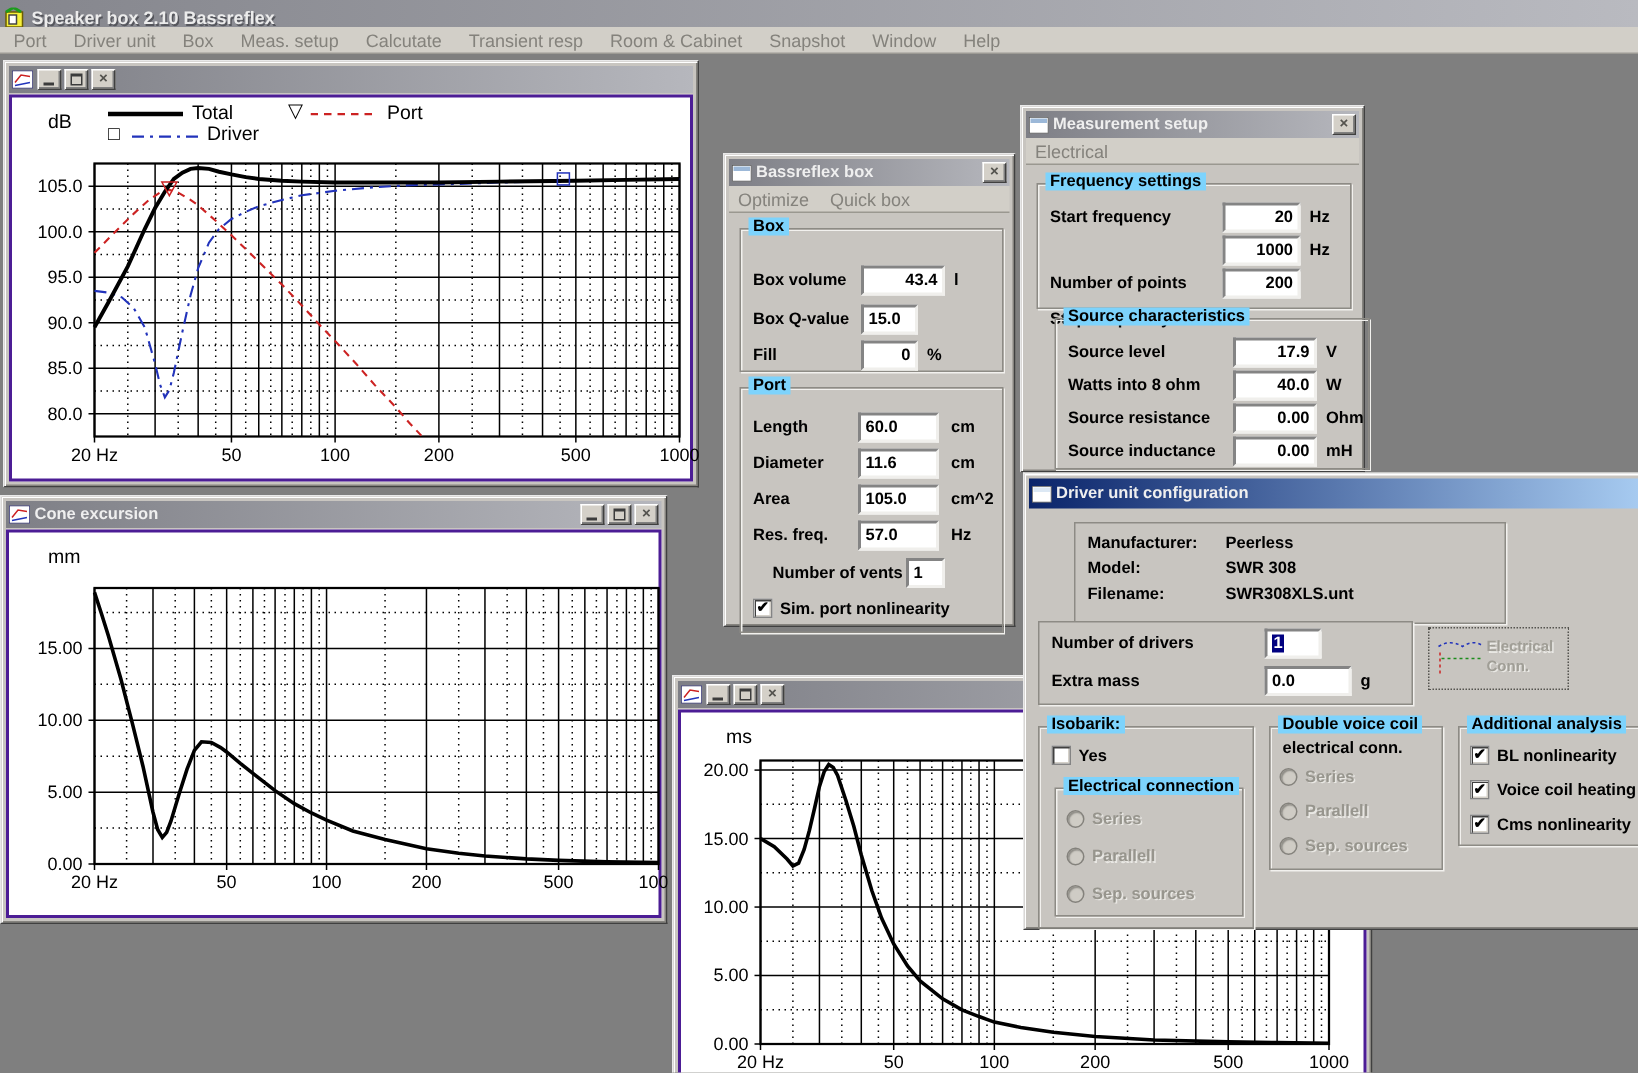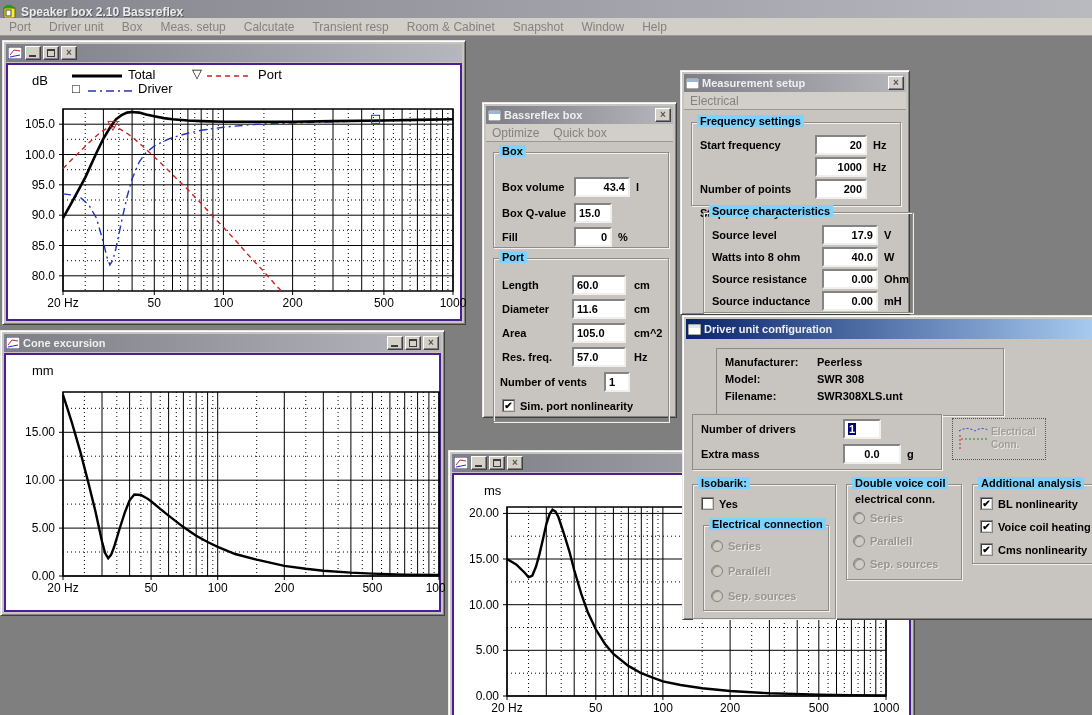--- a/index.html
+++ b/index.html
@@ -421,21 +421,21 @@
       <span class="unit" style="left:140px; top:20px;">cm</span>
       <span class="lbl" style="left:8px; top:44px;">Diameter</span>
       <div class="field" style="left:78px; top:40px; width:54px;">11.6</div>
       <span class="unit" style="left:140px; top:44px;">cm</span>
       <span class="lbl" style="left:8px; top:68px;">Area</span>
       <div class="field" style="left:78px; top:64px; width:54px;">105.0</div>
       <span class="unit" style="left:140px; top:68px;">cm^2</span>
       <span class="lbl" style="left:8px; top:92px;">Res. freq.</span>
       <div class="field" style="left:78px; top:88px; width:54px;">57.0</div>
       <span class="unit" style="left:140px; top:92px;">Hz</span>
-      <span class="lbl" style="left:6px; top:117px;">Number of vents</span>
+      <span class="lbl" style="left:21px; top:117px;">Number of vents</span>
       <div class="field" style="left:110px; top:113px; width:26px;">1</div>
       <div class="checkbox" style="left:8px; top:140px;">✔</div>
       <span class="lbl" style="left:26px; top:141px;">Sim. port nonlinearity</span>
     </div>
   </div>
 </div>
 
 <div class="win" style="left:680px; top:70px; width:230px; height:245px; z-index:3;">
   <div class="titlebar">
     <svg width="13" height="11">
@@ -498,21 +498,21 @@
       <span class="lbl" style="left:8px; top:24px;">Model:</span>
       <span class="lbl" style="left:100px; top:24px;">SWR 308</span>
       <span class="lbl" style="left:8px; top:41px;">Filename:</span>
       <span class="lbl" style="left:100px; top:41px;">SWR308XLS.unt</span>
     </div>
 
     <div class="info-box" style="left:6px; top:72px; width:250px; height:56px;">
       <span class="lbl" style="left:8px; top:8px;">Number of drivers</span>
       <div class="field" style="left:150px; top:4px; width:38px;"><span class="sel">1</span></div>
       <span class="lbl" style="left:8px; top:33px;">Extra mass</span>
-      <div class="field" style="left:150px; top:29px; width:58px;text-align:center;">0.0</div>
+      <div class="field" style="left:150px; top:29px; width:58px;">0.0</div>
       <span class="unit" style="left:214px; top:33px;">g</span>
     </div>
 
     <div class="elec-btn" style="left:266px; top:76px; width:94px; height:42px;">
       <svg width="34" height="30" style="position:absolute; left:4px; top:6px;">
         <path d="M2 6 Q10 1 18 6 Q26 1 32 6" stroke="#2233bb" fill="none" stroke-dasharray="2 2"></path>
         <path d="M4 14 L30 14" stroke="#1c8c1c" fill="none" stroke-dasharray="2 2"></path>
         <path d="M3 10 L3 26" stroke="#cc2222" fill="none" stroke-dasharray="2 2"></path>
       </svg>
       <span class="btn-txt">Electrical Conn.</span>

